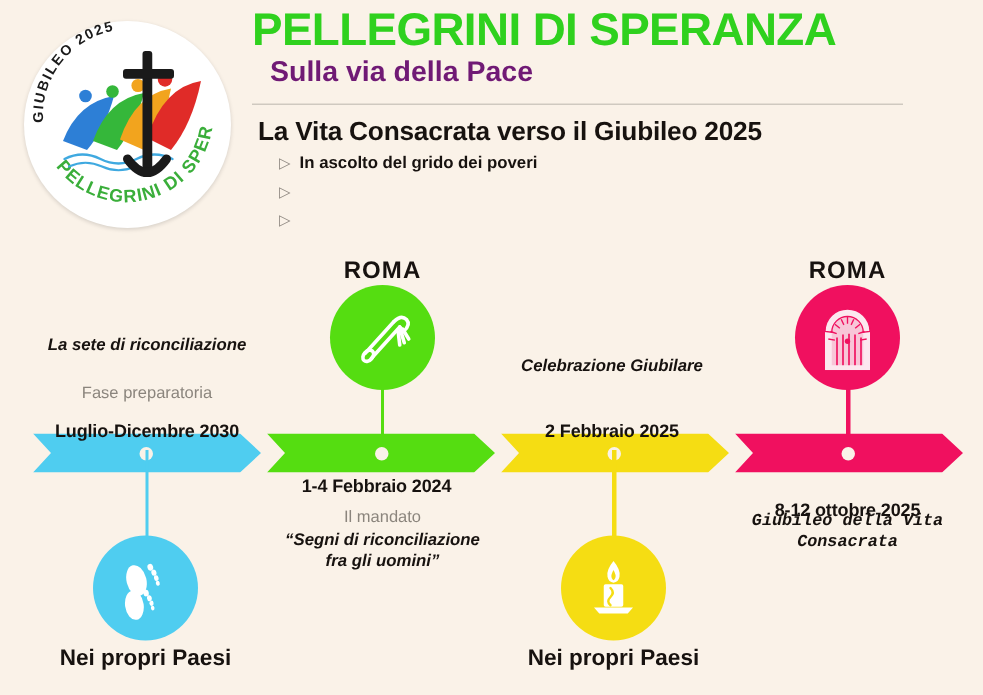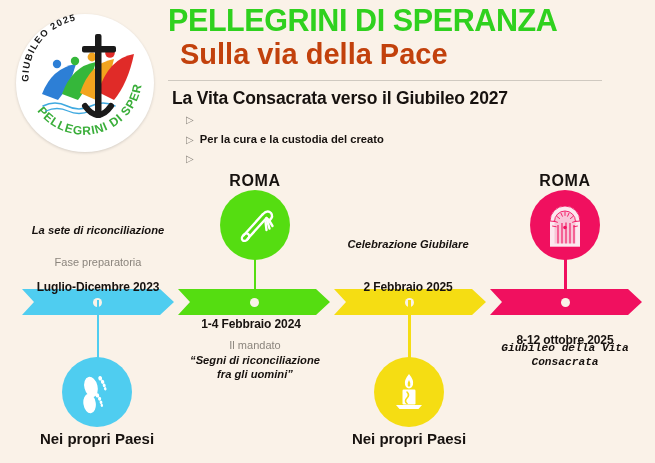--- a/index.html
+++ b/index.html
@@ -20,21 +20,21 @@
   }
   .logo-svg { position: absolute; left: 0; top: 0; }
 
   
   .header { position: absolute; left: 168px; top: 4px; width: 478px; }
   .title-main {
     font-size: 30.5px; font-weight: 700; color: #2FD11E;
     letter-spacing: -0.4px; line-height: 1.06; white-space: nowrap;
   }
   .title-sub {
-    font-size: 29px; font-weight: 700; color: #c2410c;
+    font-size: 19px; font-weight: 700; color: #701a75;
     line-height: 1.12; margin-top: 2px; padding-left: 12px;
   }
   .rule { height: 1px; background: #CFC9C0; margin: 9px 0 7px 0; width: 434px; }
   .title-third {
     font-size: 17.5px; font-weight: 700; color: #17120F;
     letter-spacing: -0.15px; padding-left: 4px;
   }
   .bullets { margin-top: 6px; padding-left: 18px; }
   .bullet-row {
     display: flex; align-items: baseline; gap: 6px;
@@ -123,31 +123,31 @@
         <rect x="72" y="38" width="34" height="6.5" rx="2"></rect>
         <path d="M75 98 q13 18 26 0" fill="none" stroke="#1A1A1A" stroke-width="6" stroke-linecap="round"></path>
       </g>
     </svg>
   </div>
 
   <div class="header">
     <div class="title-main">PELLEGRINI DI SPERANZA</div>
     <div class="title-sub">Sulla via della Pace</div>
     <div class="rule"></div>
-    <div class="title-third">La Vita Consacrata verso il Giubileo 2027</div>
+    <div class="title-third">La Vita Consacrata verso il Giubileo 2025</div>
     <div class="bullets">
+      <div class="bullet-row">
+        <span class="bullet-mark">▷</span>
+        <span>In ascolto del grido dei poveri</span>
+      </div>
       <div class="bullet-row">
         <span class="bullet-mark">▷</span>
       </div>
       <div class="bullet-row">
         <span class="bullet-mark">▷</span>
-        <span>Per la cura e la custodia del creato</span>
-      </div>
-      <div class="bullet-row">
-        <span class="bullet-mark">▷</span>
       </div>
     </div>
   </div>
 
   <div class="bar-row">
 
     <div class="seg" style="left:22px;width:152px;">
       <svg width="152" height="26" viewBox="0 0 152 26">
         <path d="M0 0 L138 0 L152 13 L138 26 L0 26 L12 13 Z" fill="#4FCDF0"></path>
       </svg>
@@ -176,21 +176,21 @@
     <div class="seg-dot" style="left:561px;"></div>
   </div>
 
   <div class="tx" style="left:18px;top:256px;width:160px;">
     <div class="t-gray">Fase preparatoria</div>
   </div>
   <div class="tx" style="left:18px;top:224px;width:160px;">
     <div class="t-italic-bold">La sete di riconciliazione</div>
   </div>
   <div class="tx" style="left:18px;top:281px;width:160px;">
-    <div class="t-date">Luglio-Dicembre 2023</div>
+    <div class="t-date">Luglio-Dicembre 2030</div>
   </div>
   <div class="stem" style="left:96.5px;top:300px;height:62px;background:#4FCDF0;"></div>
   <div class="circ" style="left:62px;top:357px;width:70px;height:70px;background:#4FCDF0;">
     <svg width="44" height="44" viewBox="0 0 44 44">
       <g fill="#FFFFFF">
         <ellipse cx="16" cy="17" rx="6.6" ry="10.4" transform="rotate(-14 16 17)"></ellipse>
         <ellipse cx="25.2" cy="8.2" rx="1.9" ry="2.3" transform="rotate(-14 25.2 8.2)"></ellipse>
         <ellipse cx="27.6" cy="11.8" rx="1.7" ry="2.1" transform="rotate(-14 27.6 11.8)"></ellipse>
         <ellipse cx="29.2" cy="15.4" rx="1.5" ry="1.9" transform="rotate(-14 29.2 15.4)"></ellipse>
         <ellipse cx="30.2" cy="18.8" rx="1.3" ry="1.7" transform="rotate(-14 30.2 18.8)"></ellipse>

